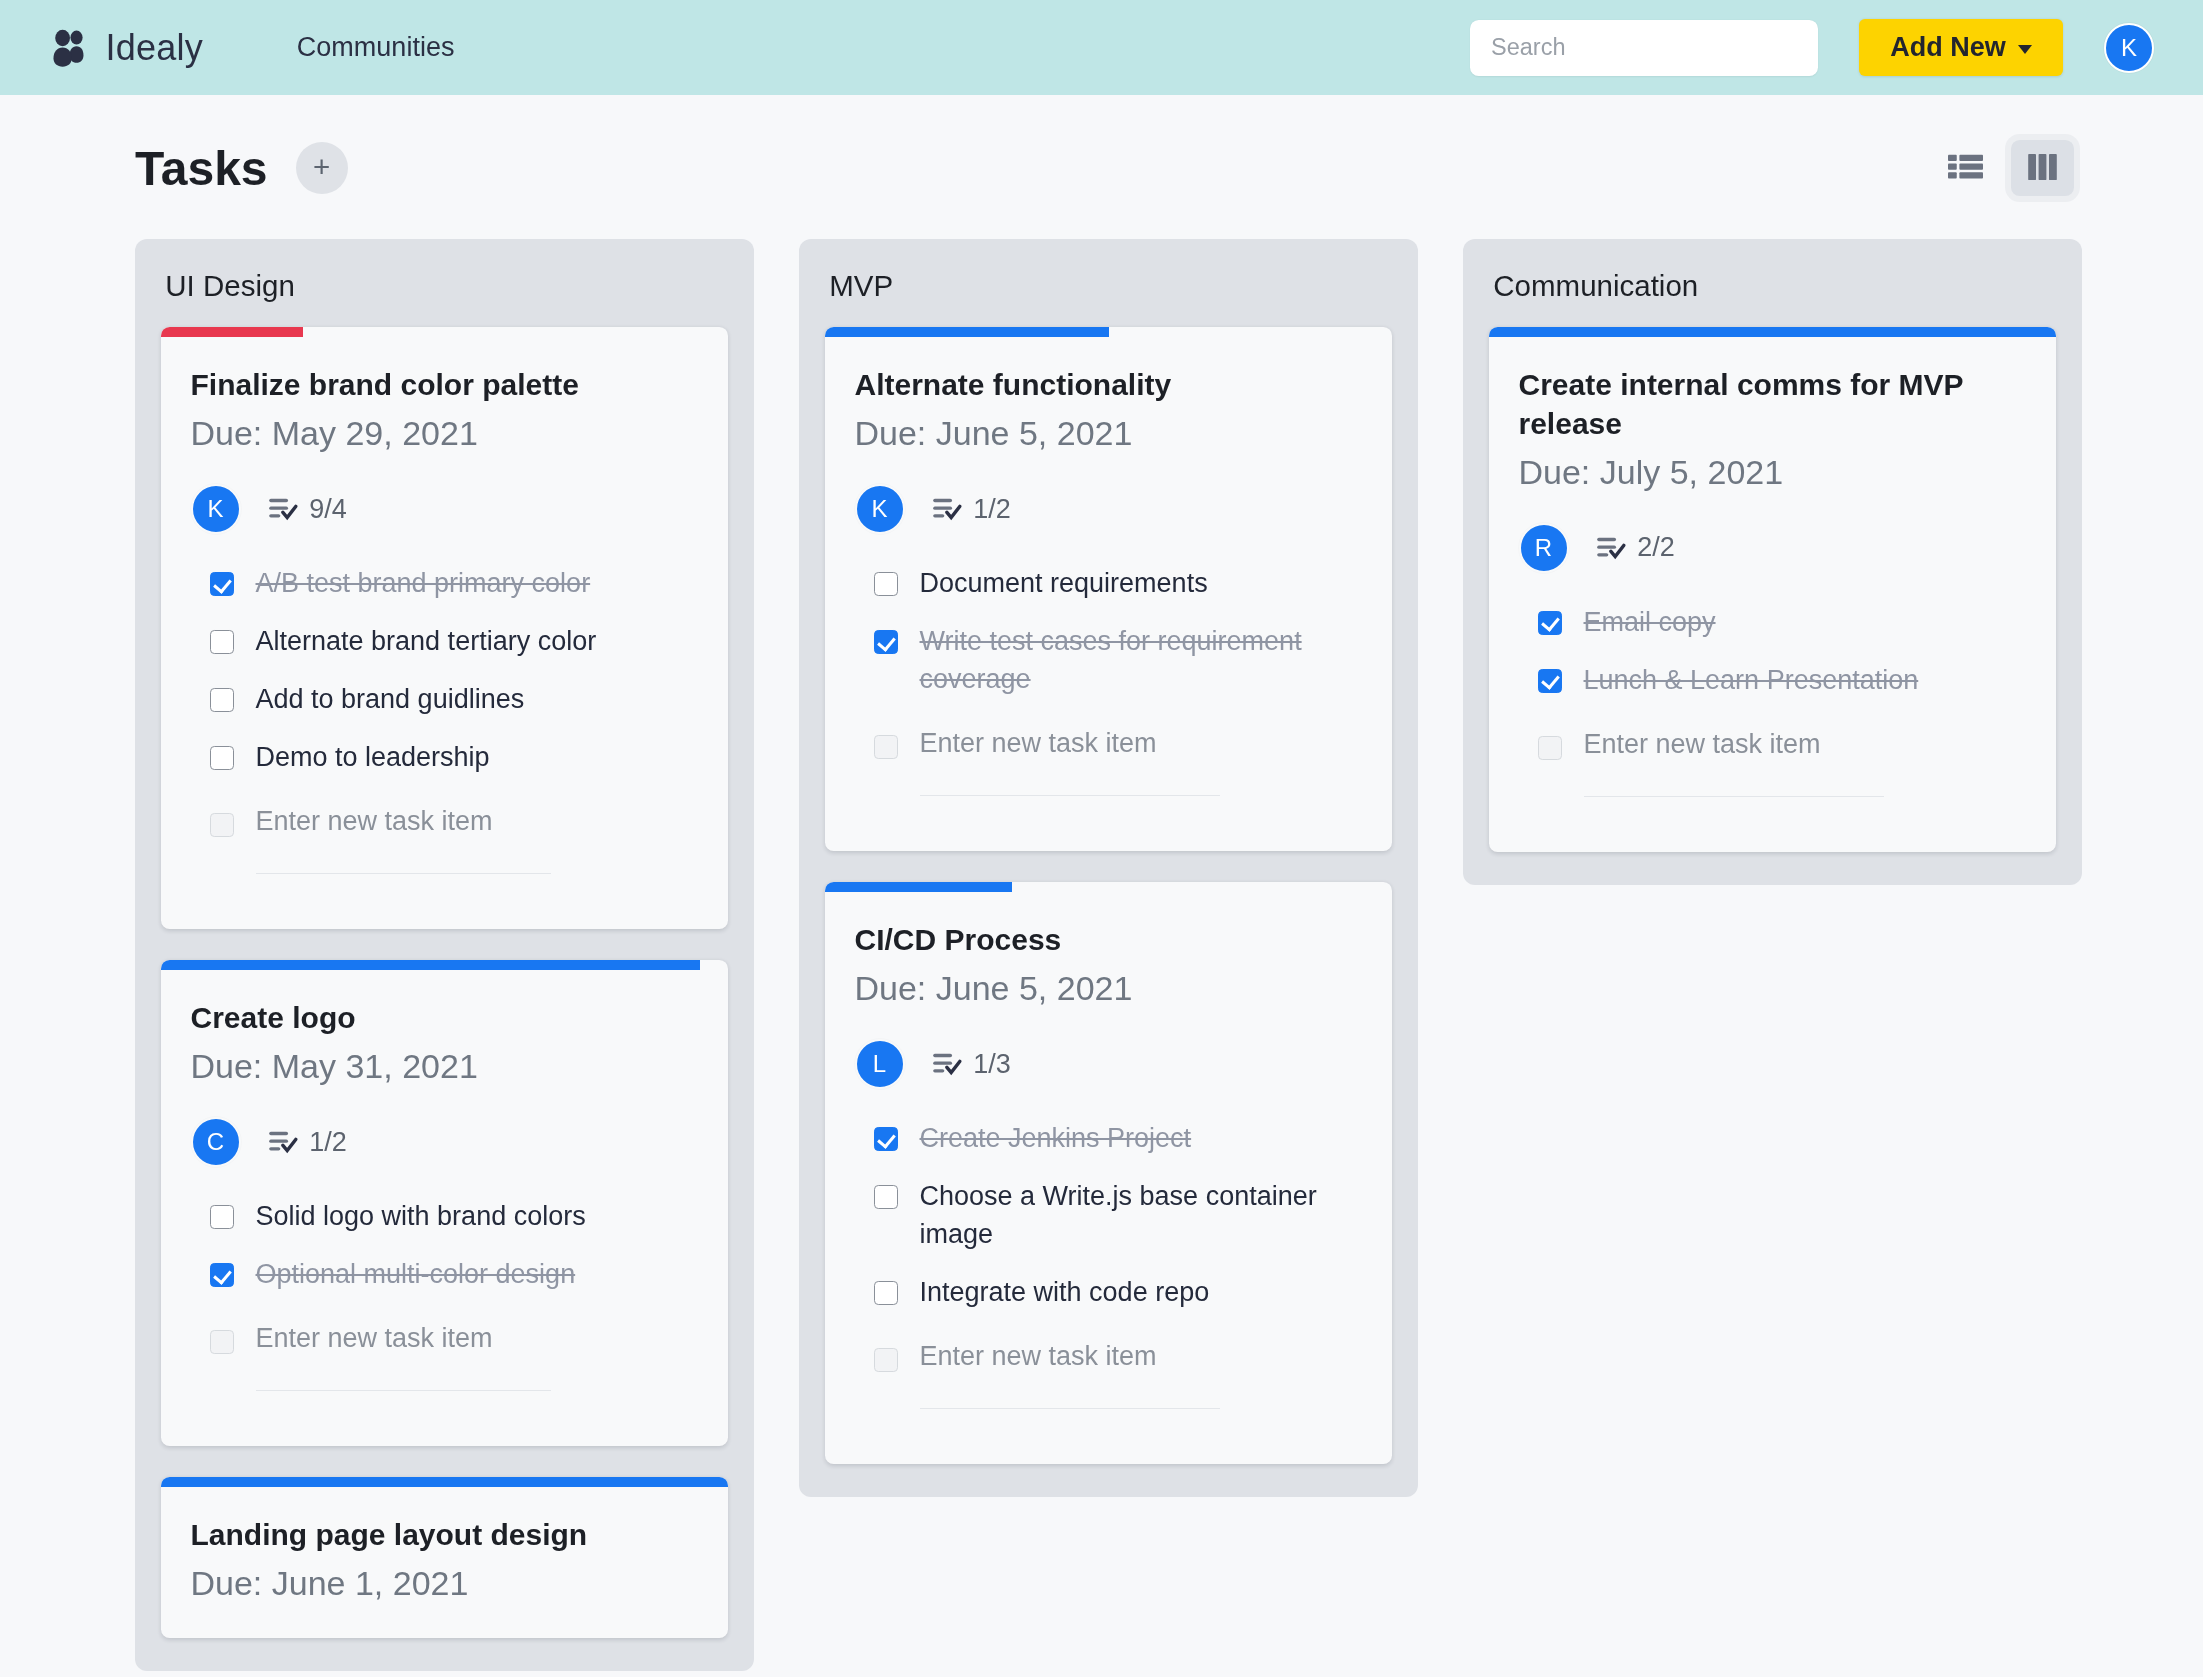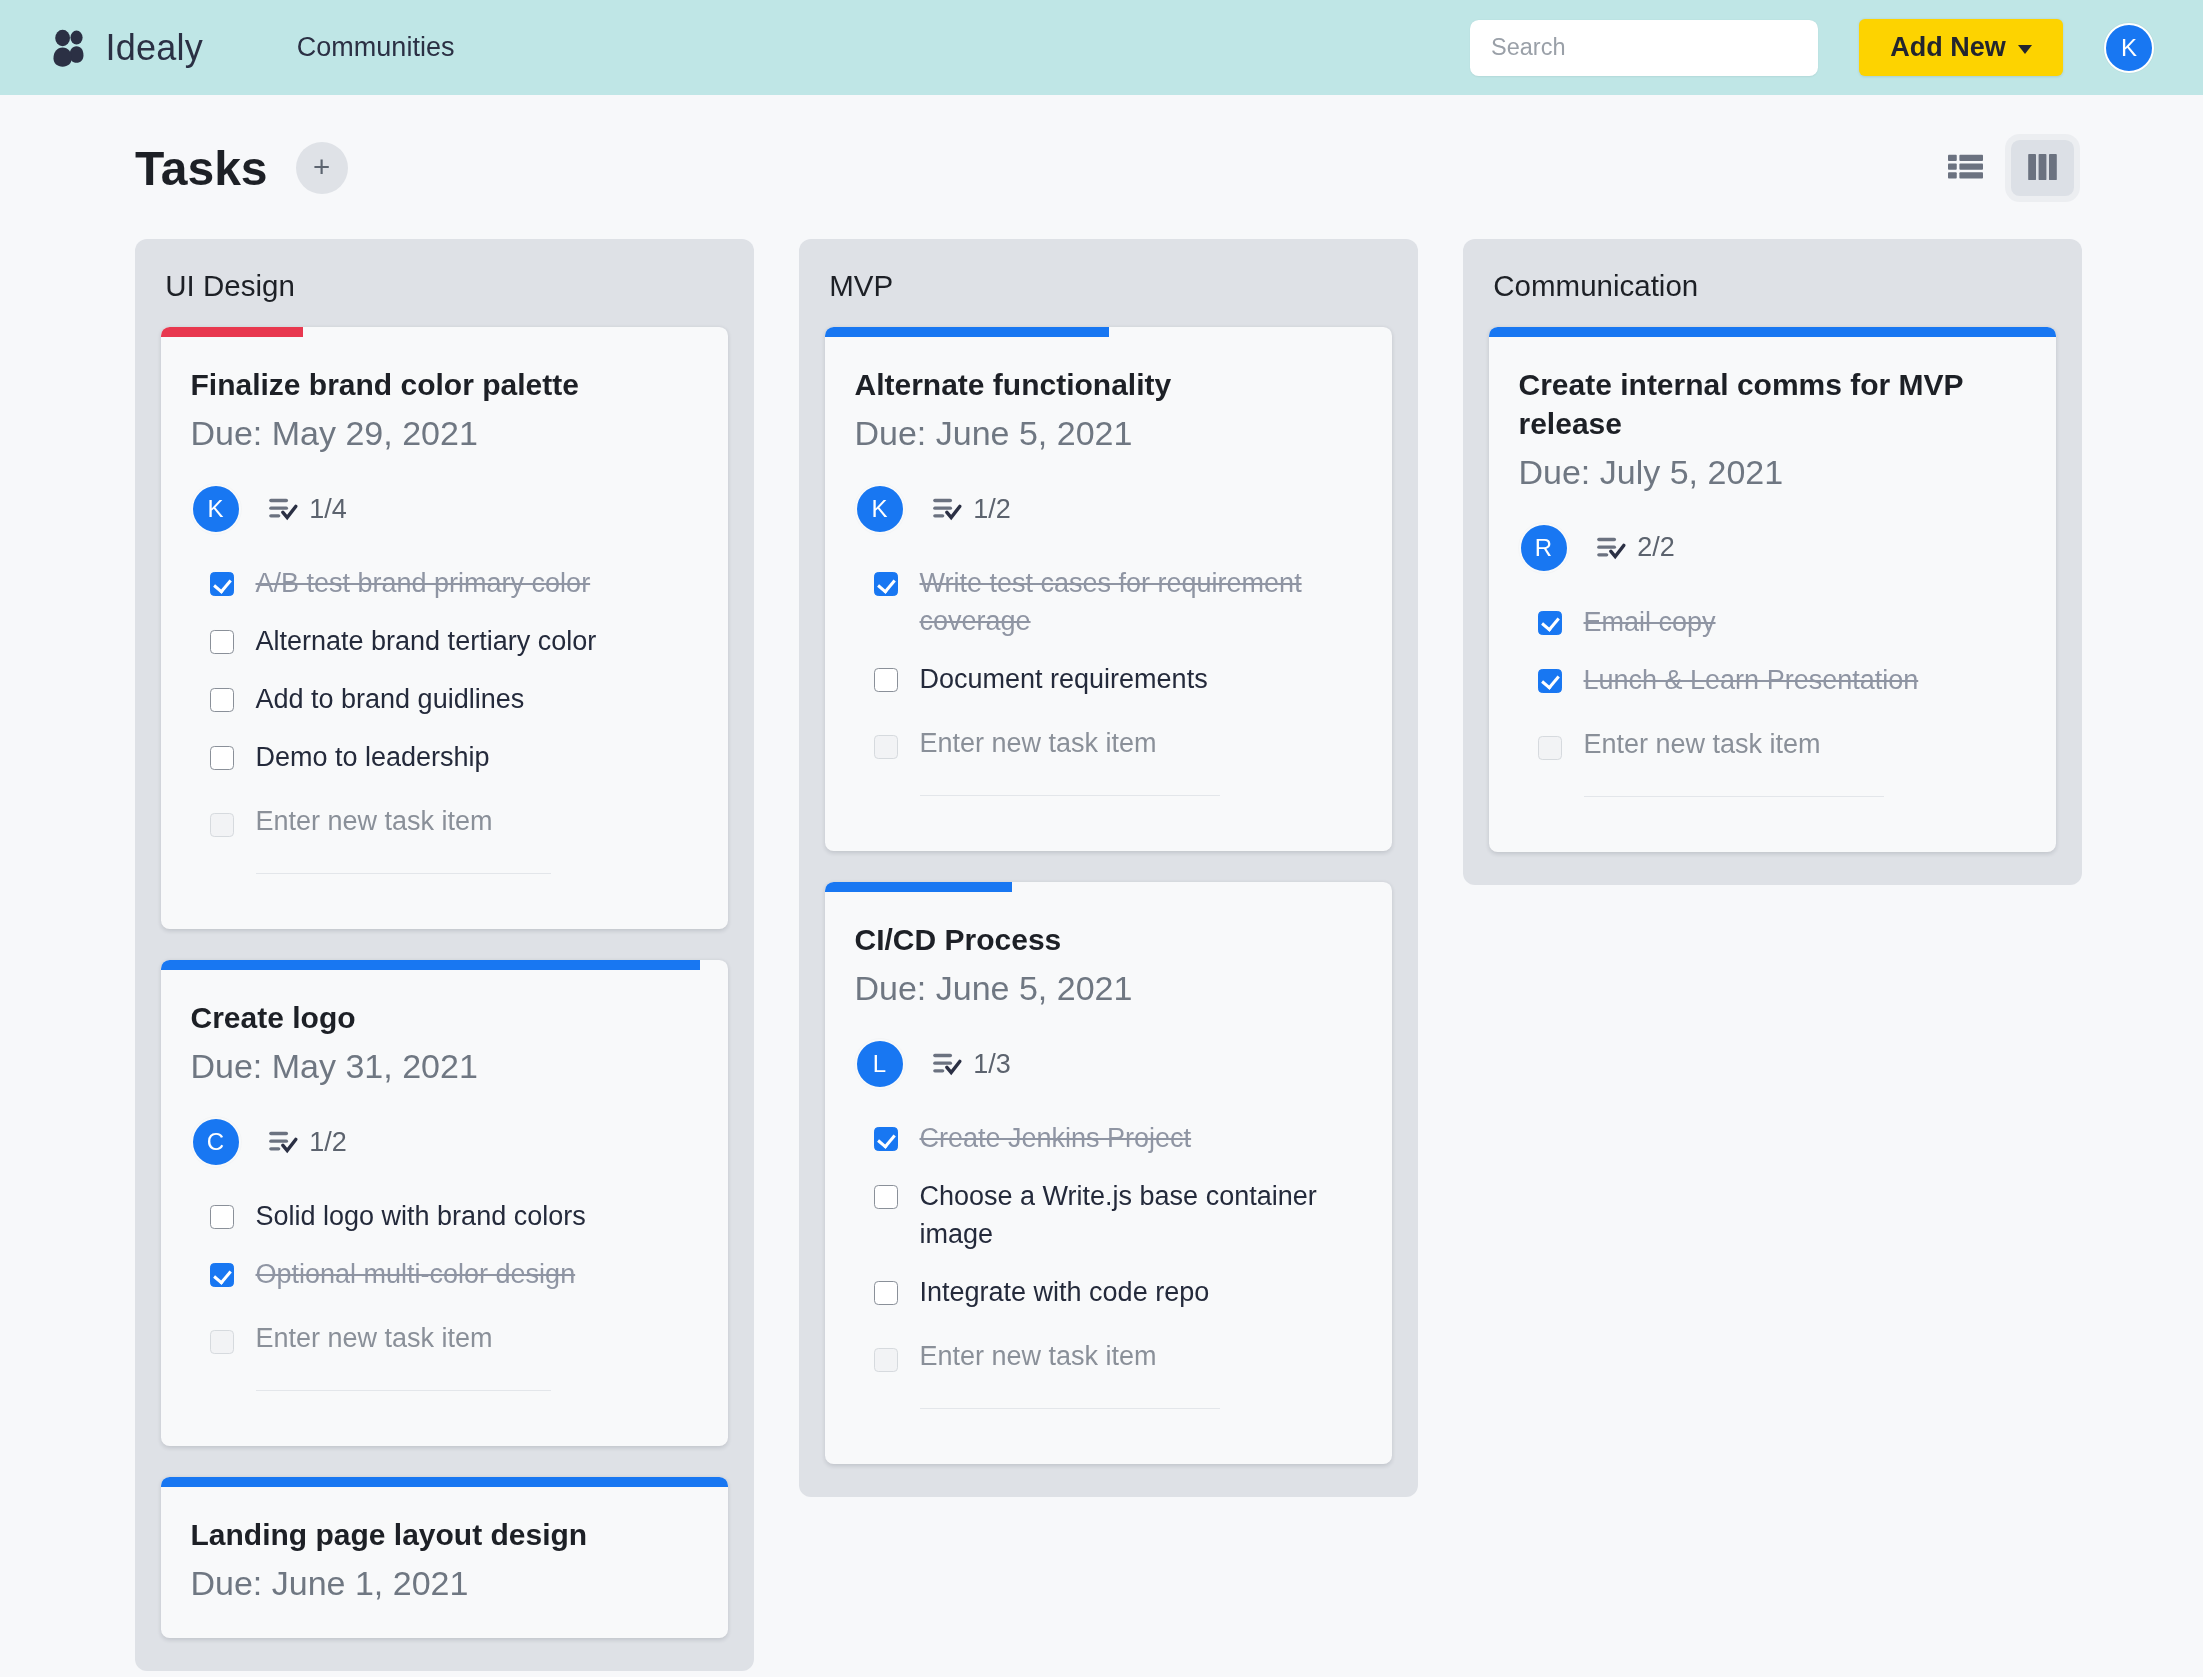--- a/index.html
+++ b/index.html
@@ -255,21 +255,21 @@
           <div class="avatar-card">K</div>
           <div class="checklist-count">
             <span>
               <svg class="checklist-icon" viewBox="0 0 34 28">
                 <rect x="0" y="2" width="22" height="4" rx="2" fill="#6b7280"></rect>
                 <rect x="0" y="11" width="22" height="4" rx="2" fill="#6b7280"></rect>
                 <rect x="0" y="20" width="13" height="4" rx="2" fill="#6b7280"></rect>
                 <path d="M16 18 l5 6 l10 -13" stroke="#2b3044" stroke-width="4" fill="none" stroke-linecap="round"></path>
               </svg>
             </span>
-            <span>1/4</span>
+            <span>9/4</span>
           </div>
         </div>
         <div class="checklist">
           <div class="check-row done">
             <div class="cbox checked"></div>
             <div class="check-label">A/B test brand primary color</div>
           </div>
           <div class="check-row">
             <div class="cbox"></div>
             <div class="check-label">Alternate brand tertiary color</div>
@@ -351,27 +351,27 @@
                 <rect x="0" y="2" width="22" height="4" rx="2" fill="#6b7280"></rect>
                 <rect x="0" y="11" width="22" height="4" rx="2" fill="#6b7280"></rect>
                 <rect x="0" y="20" width="13" height="4" rx="2" fill="#6b7280"></rect>
                 <path d="M16 18 l5 6 l10 -13" stroke="#2b3044" stroke-width="4" fill="none" stroke-linecap="round"></path>
               </svg>
             </span>
             <span>1/2</span>
           </div>
         </div>
         <div class="checklist">
+          <div class="check-row">
+            <div class="cbox"></div>
+            <div class="check-label">Document requirements</div>
+          </div>
           <div class="check-row done">
             <div class="cbox checked"></div>
             <div class="check-label">Write test cases for requirement coverage</div>
-          </div>
-          <div class="check-row">
-            <div class="cbox"></div>
-            <div class="check-label">Document requirements</div>
           </div>
           <div class="check-row new-item-row">
             <div class="cbox ghost"></div>
             <input class="new-item-input wide" type="text" placeholder="Enter new task item" style="">
           </div>
         </div>
       </div>
     </div>
 
     <div class="card">

